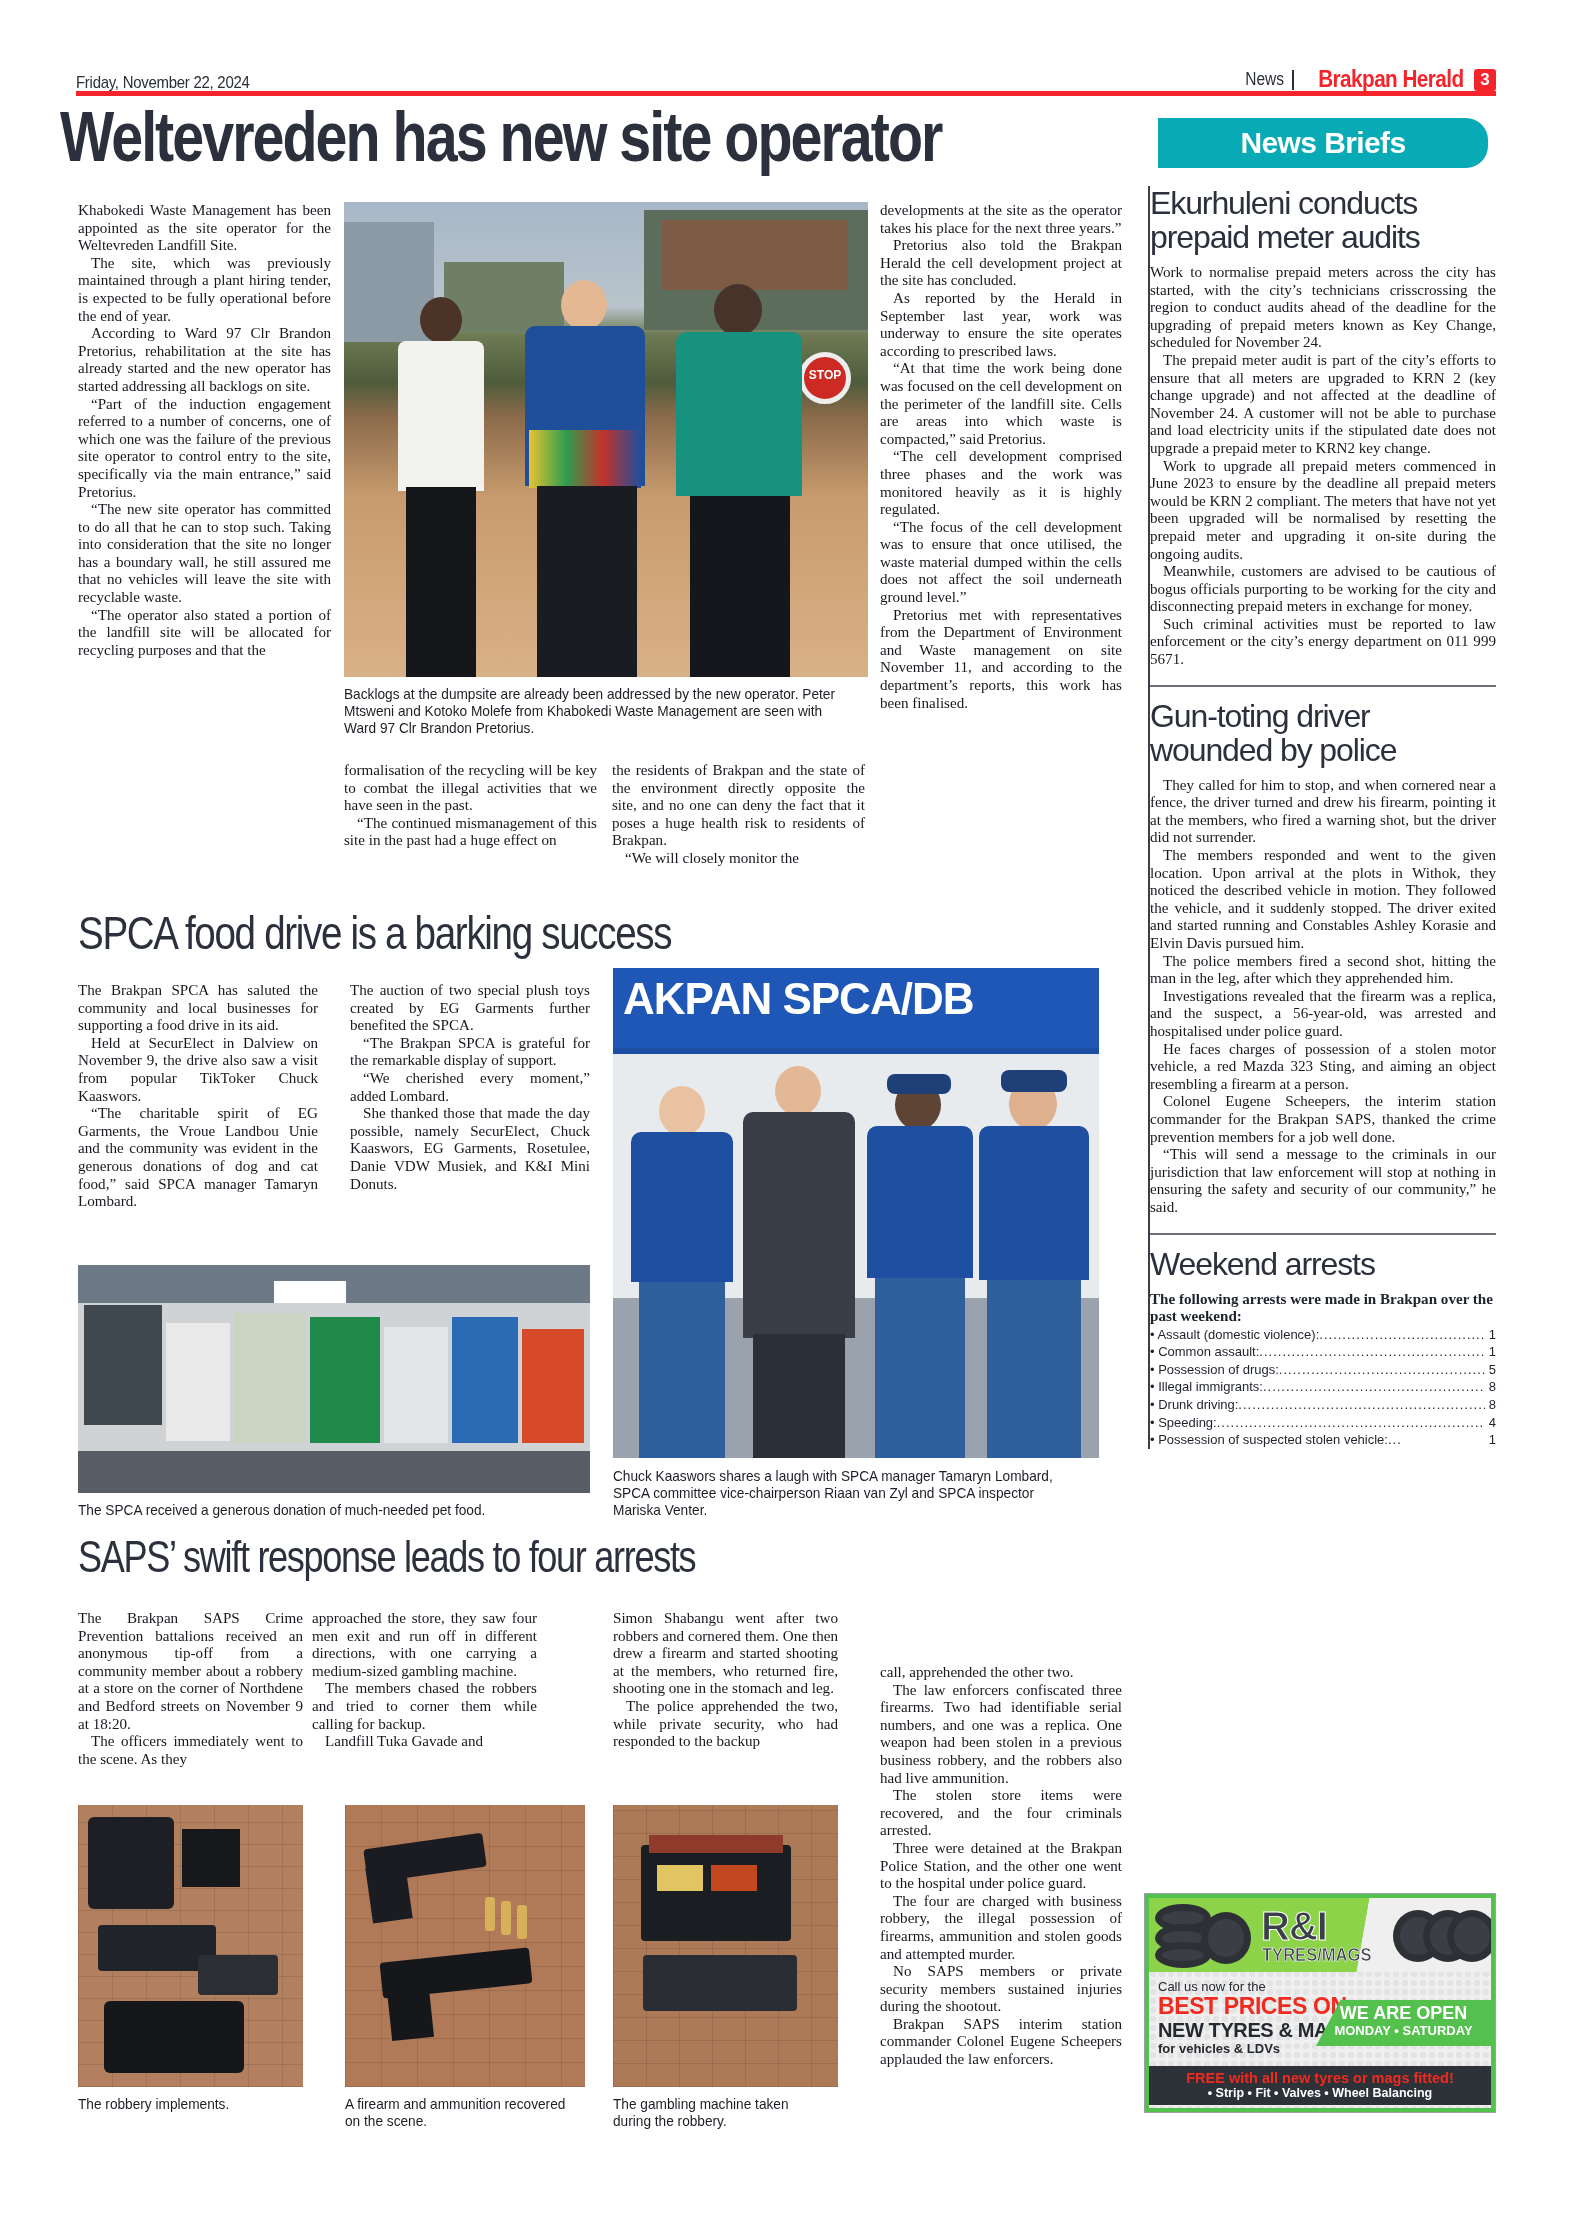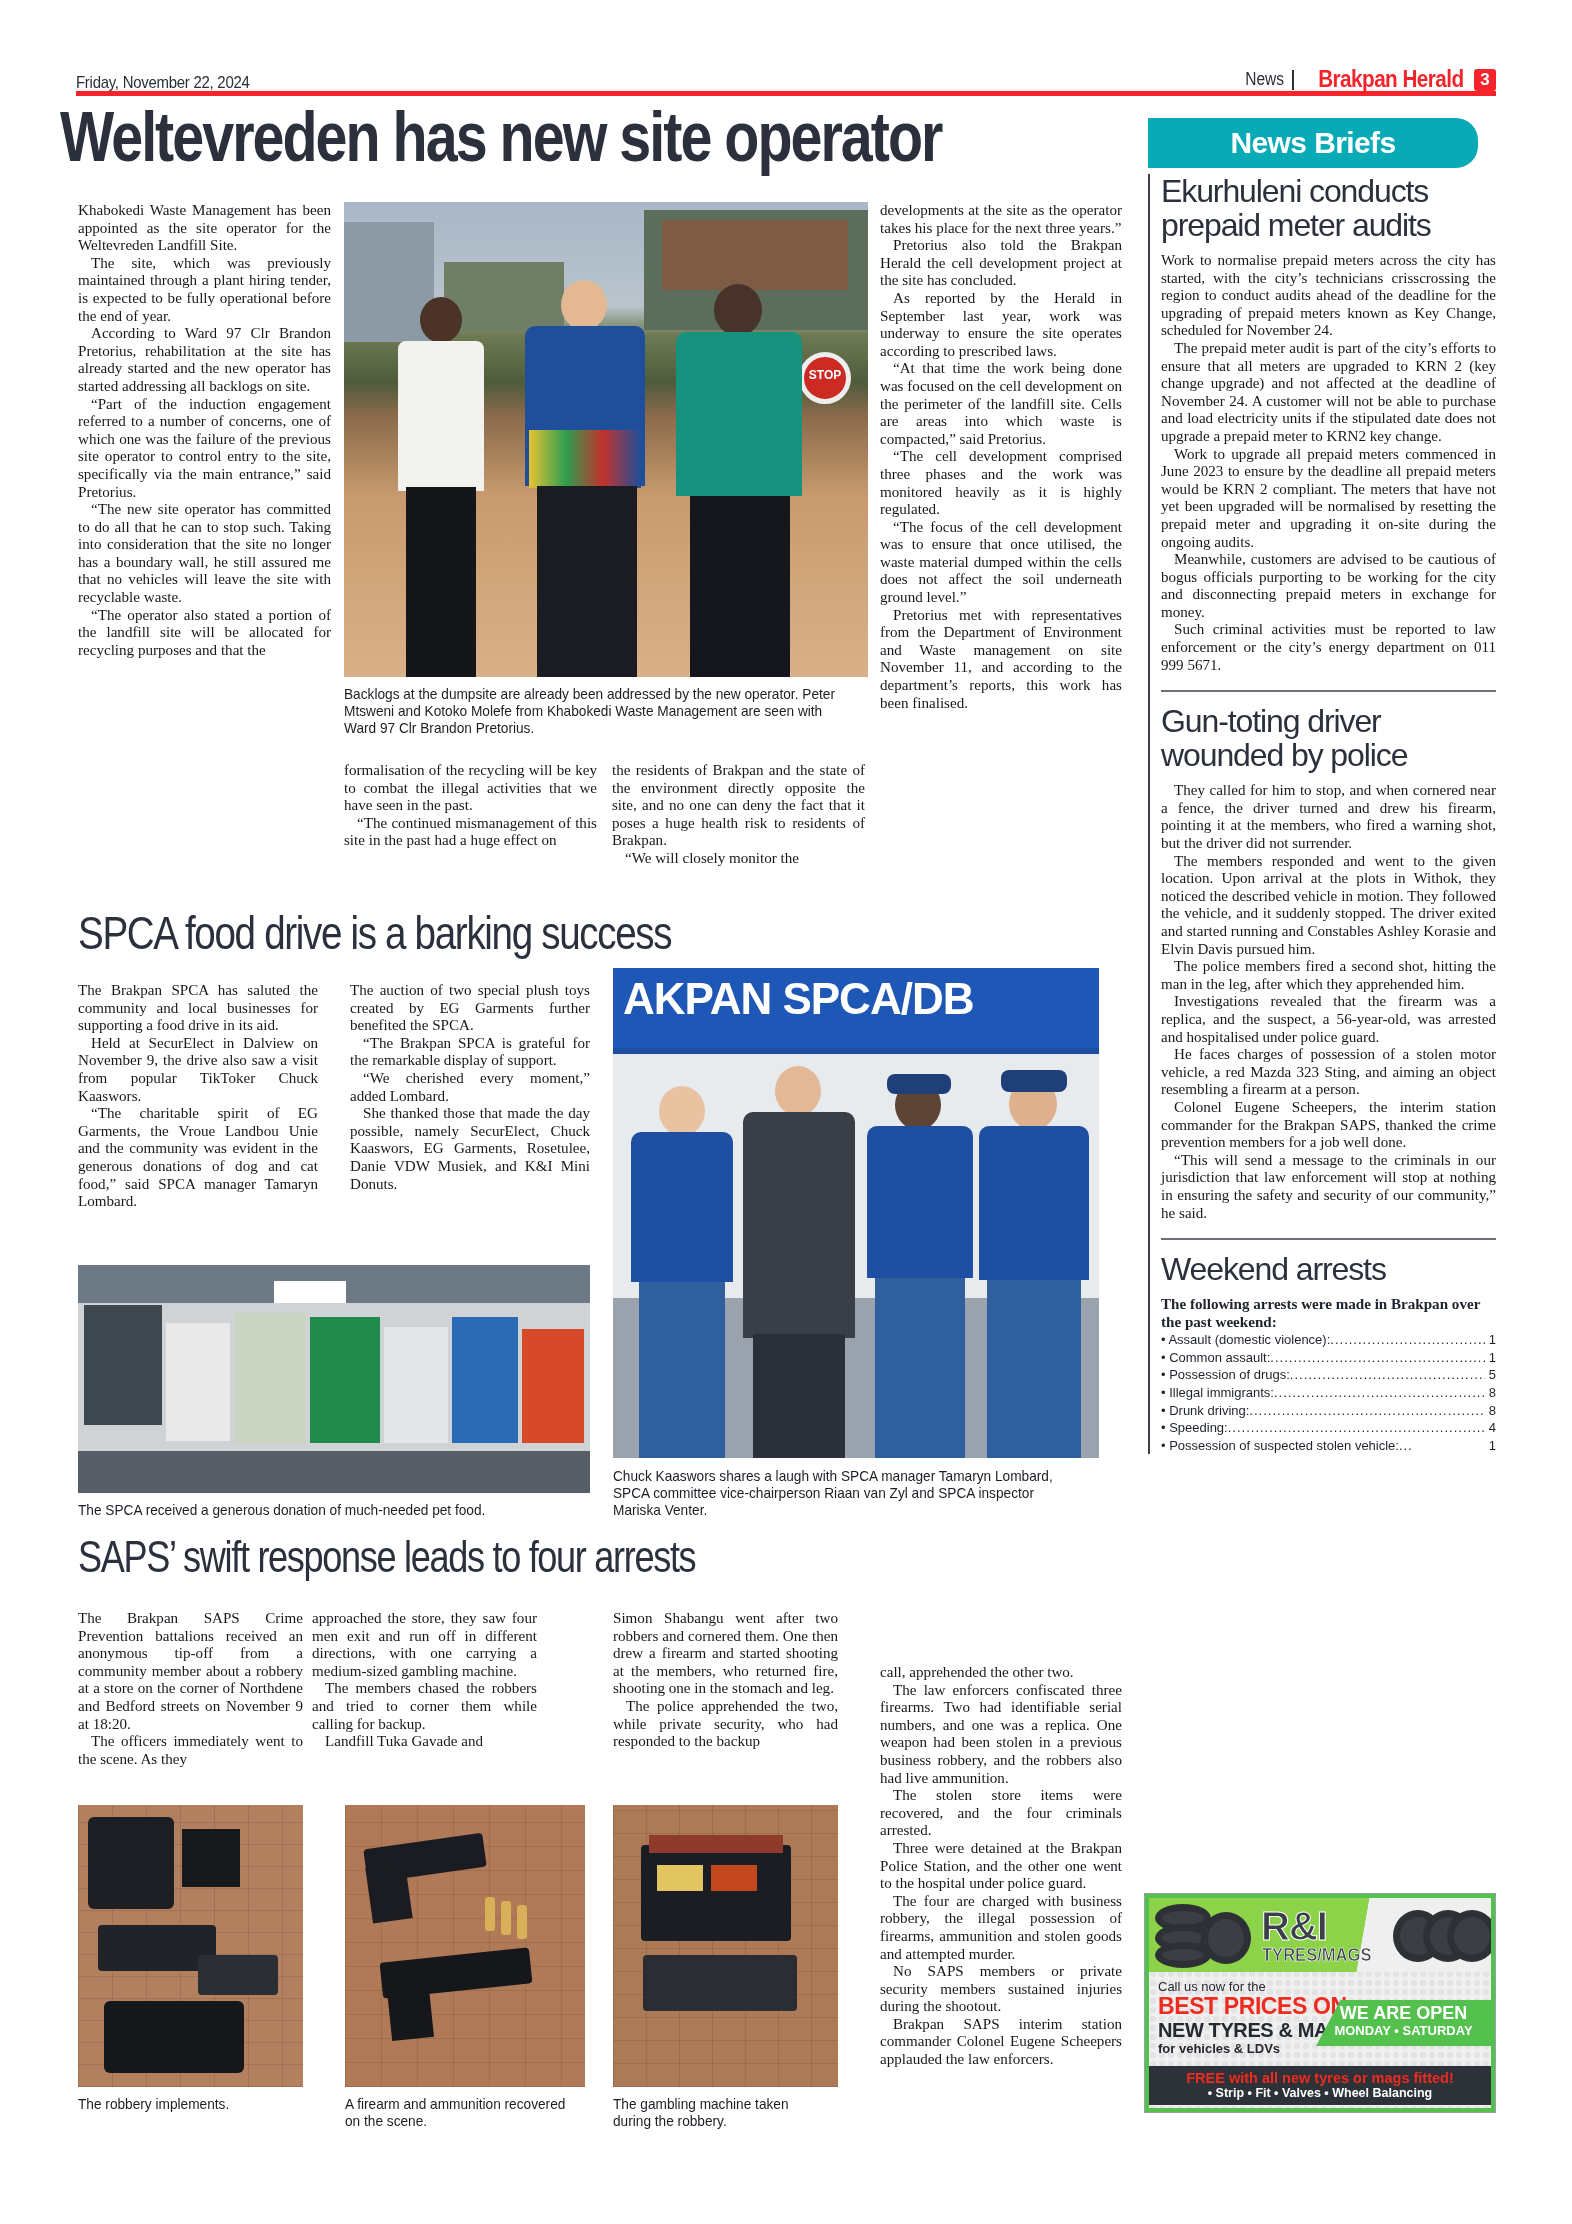--- a/index.html
+++ b/index.html
@@ -81,26 +81,26 @@
   }
 
   
   .photo { position: absolute; overflow: hidden; background: #c9c9c9; }
 
   
   .rail { position: absolute; left: 1148px; top: 118px; width: 348px; }
   .nb-banner {
     background: #07aab5; color: #ffffff;
     border-radius: 0 22px 22px 0;
-    height: 50px; width: 330px; 
+    height: 50px; width: 330px; margin-left: 10px;
     display: flex; align-items: center; justify-content: center;
     font-family: "Liberation Sans", sans-serif; font-weight: 700;
     font-size: 30px; letter-spacing: -0.6px;
   }
-  .rail-body { border-left: 2px solid #3a3f48; padding-left: 11px; margin-top: 6px; }
+  .rail-body { border-left: 2px solid #3a3f48; margin-top: 18px; }
   .brief-title {
     font-family: "Liberation Sans", sans-serif; font-weight: 400;
     font-size: 32px; line-height: 34px; letter-spacing: -1.1px;
     color: #2b303c; margin-bottom: 10px;
   }
   .rail hr.sep { border: none; border-top: 2px solid #6a6f78; margin: 16px 0 12px 0; }
 
   
   .wa-intro { font-weight: 700; font-family: Liberation Serif, serif; font-size: 15.1px; line-height: 17.6px;}
   .wa-list { font-family: Liberation Sans, sans-serif; font-size: 13px; line-height: 17.6px; }

